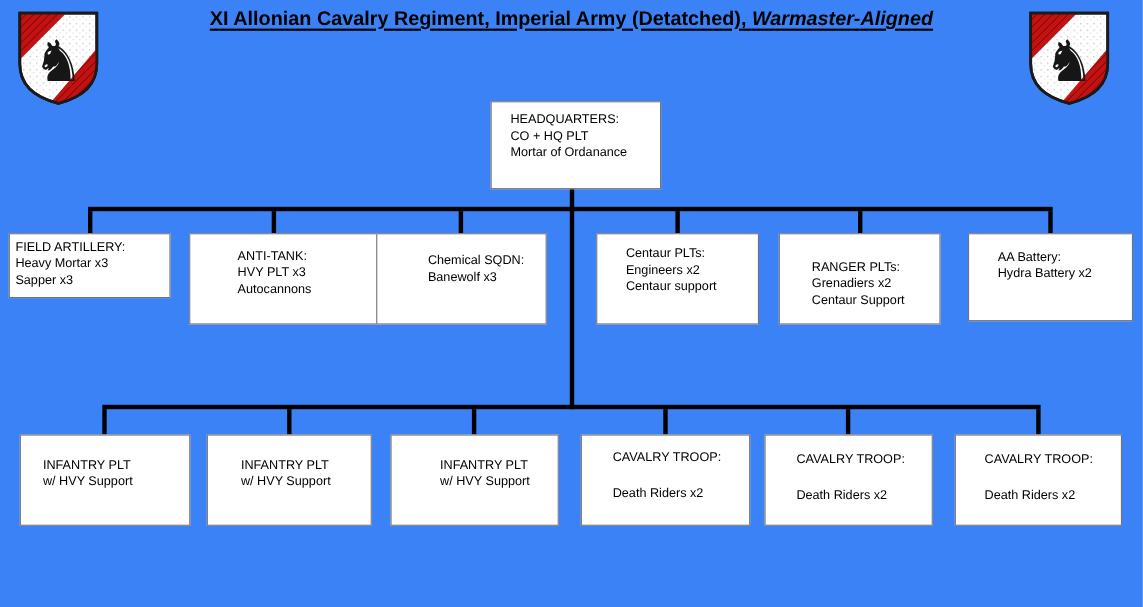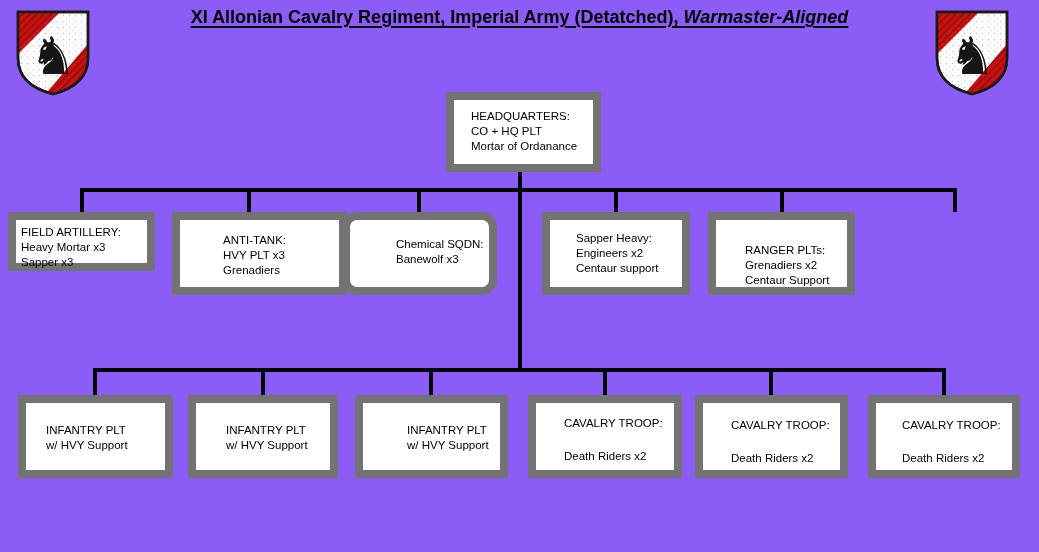--- a/index.html
+++ b/index.html
@@ -2,41 +2,41 @@
 <html><head>
 <meta charset="utf-8">
 <style>
   * { margin: 0; padding: 0; box-sizing: border-box; }
   html, body { background: #ffffff; }
   body { font-family: "Liberation Sans", sans-serif; color: #000; }
   .page {
     position: relative;
     width: 1039px;
     height: 552px;
-    background: #8b5cf6;
+    background: #3b82f6;
     overflow: hidden;
   }
   .title {
     position: absolute;
     left: 0; right: 0; top: 7px;
     text-align: center;
     font-size: 18px;
     font-weight: bold;
     text-decoration: underline;
     text-decoration-thickness: 2px;
     text-underline-offset: 3px;
     white-space: nowrap;
   }
   .title .em { font-style: italic; }
   .crest { position: absolute; }
   .crest-left  { left: 14px;  top: 8px; }
   .crest-right { left: 933px; top: 8px; }
   .box {
     position: absolute;
-    border: 8px solid #737373;
+    border: 1px solid #737373;
     background: #fff;
     font-size: 11.5px;
     line-height: 15px;
     color: #000;
     white-space: nowrap;
   }
   .bl { }
   .gap { margin-top: 18px; }
   .conn { position: absolute; background: #000; }
 </style>
@@ -104,40 +104,44 @@
 
   <div class="box" style="left:8px; top:212px; width:147px; height:59px; padding:5px 3px 0 5px;">
     <div class="bl">FIELD ARTILLERY:</div>
     <div class="bl">Heavy Mortar x3</div>
     <div class="bl">Sapper x3</div>
   </div>
 
   <div class="box" style="left:172px; top:212px; width:175px; height:83px; padding:13px 3px 0 43px;">
     <div class="bl">ANTI-TANK:</div>
     <div class="bl">HVY PLT x3</div>
-    <div class="bl">Grenadiers</div>
+    <div class="bl">Autocannons</div>
   </div>
 
-  <div class="box" style="left:342px; top:212px; width:155px; height:83px; padding:17px 3px 0 46px;border-radius:15px;">
+  <div class="box" style="left:342px; top:212px; width:155px; height:83px; padding:17px 3px 0 46px;">
     <div class="bl">Chemical SQDN:</div>
     <div class="bl">Banewolf x3</div>
   </div>
 
   <div class="box" style="left:542px; top:212px; width:148px; height:83px; padding:11px 3px 0 26px;">
-    <div class="bl">Sapper Heavy:</div>
+    <div class="bl">Centaur PLTs:</div>
     <div class="bl">Engineers x2</div>
     <div class="bl">Centaur support</div>
   </div>
 
   <div class="box" style="left:708px; top:212px; width:147px; height:83px; padding:23px 3px 0 29px;">
     <div class="bl">RANGER PLTs:</div>
     <div class="bl">Grenadiers x2</div>
     <div class="bl">Centaur Support</div>
   </div>
 
+  <div class="box" style="left:880px; top:212px; width:150px; height:80px; padding:14px 3px 0 26px;">
+    <div class="bl">AA Battery:</div>
+    <div class="bl">Hydra Battery x2</div>
+  </div>
 
   <div class="box" style="left:18px; top:395px; width:155px; height:83px; padding:20px 3px 0 20px;">
     <div class="bl">INFANTRY PLT</div>
     <div class="bl">w/ HVY Support</div>
   </div>
 
   <div class="box" style="left:188px; top:395px; width:150px; height:83px; padding:20px 3px 0 30px;">
     <div class="bl">INFANTRY PLT</div>
     <div class="bl">w/ HVY Support</div>
   </div>

